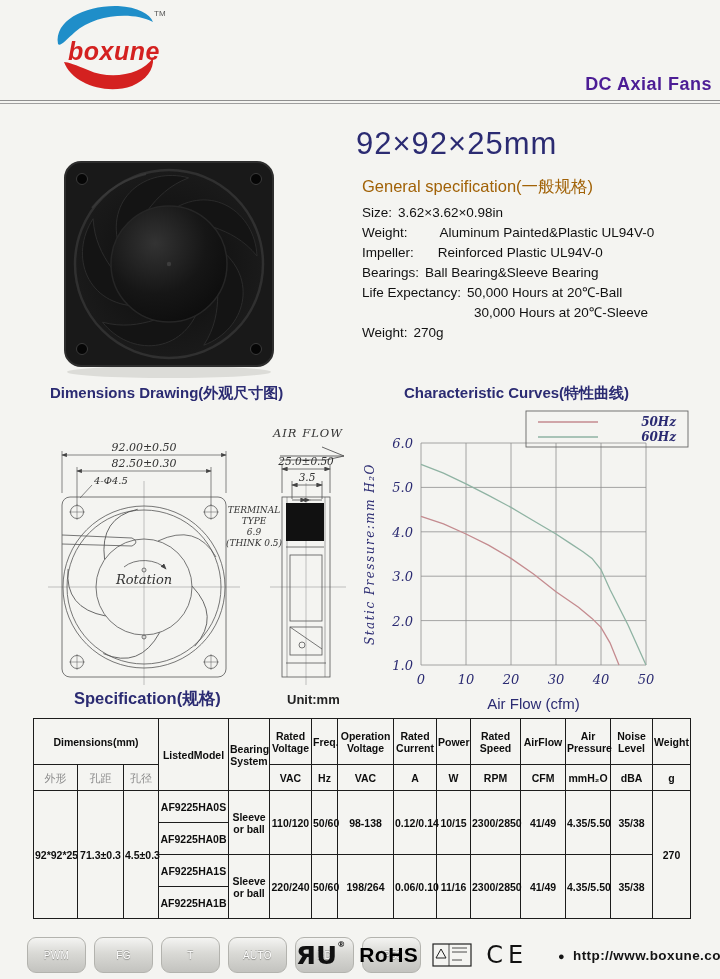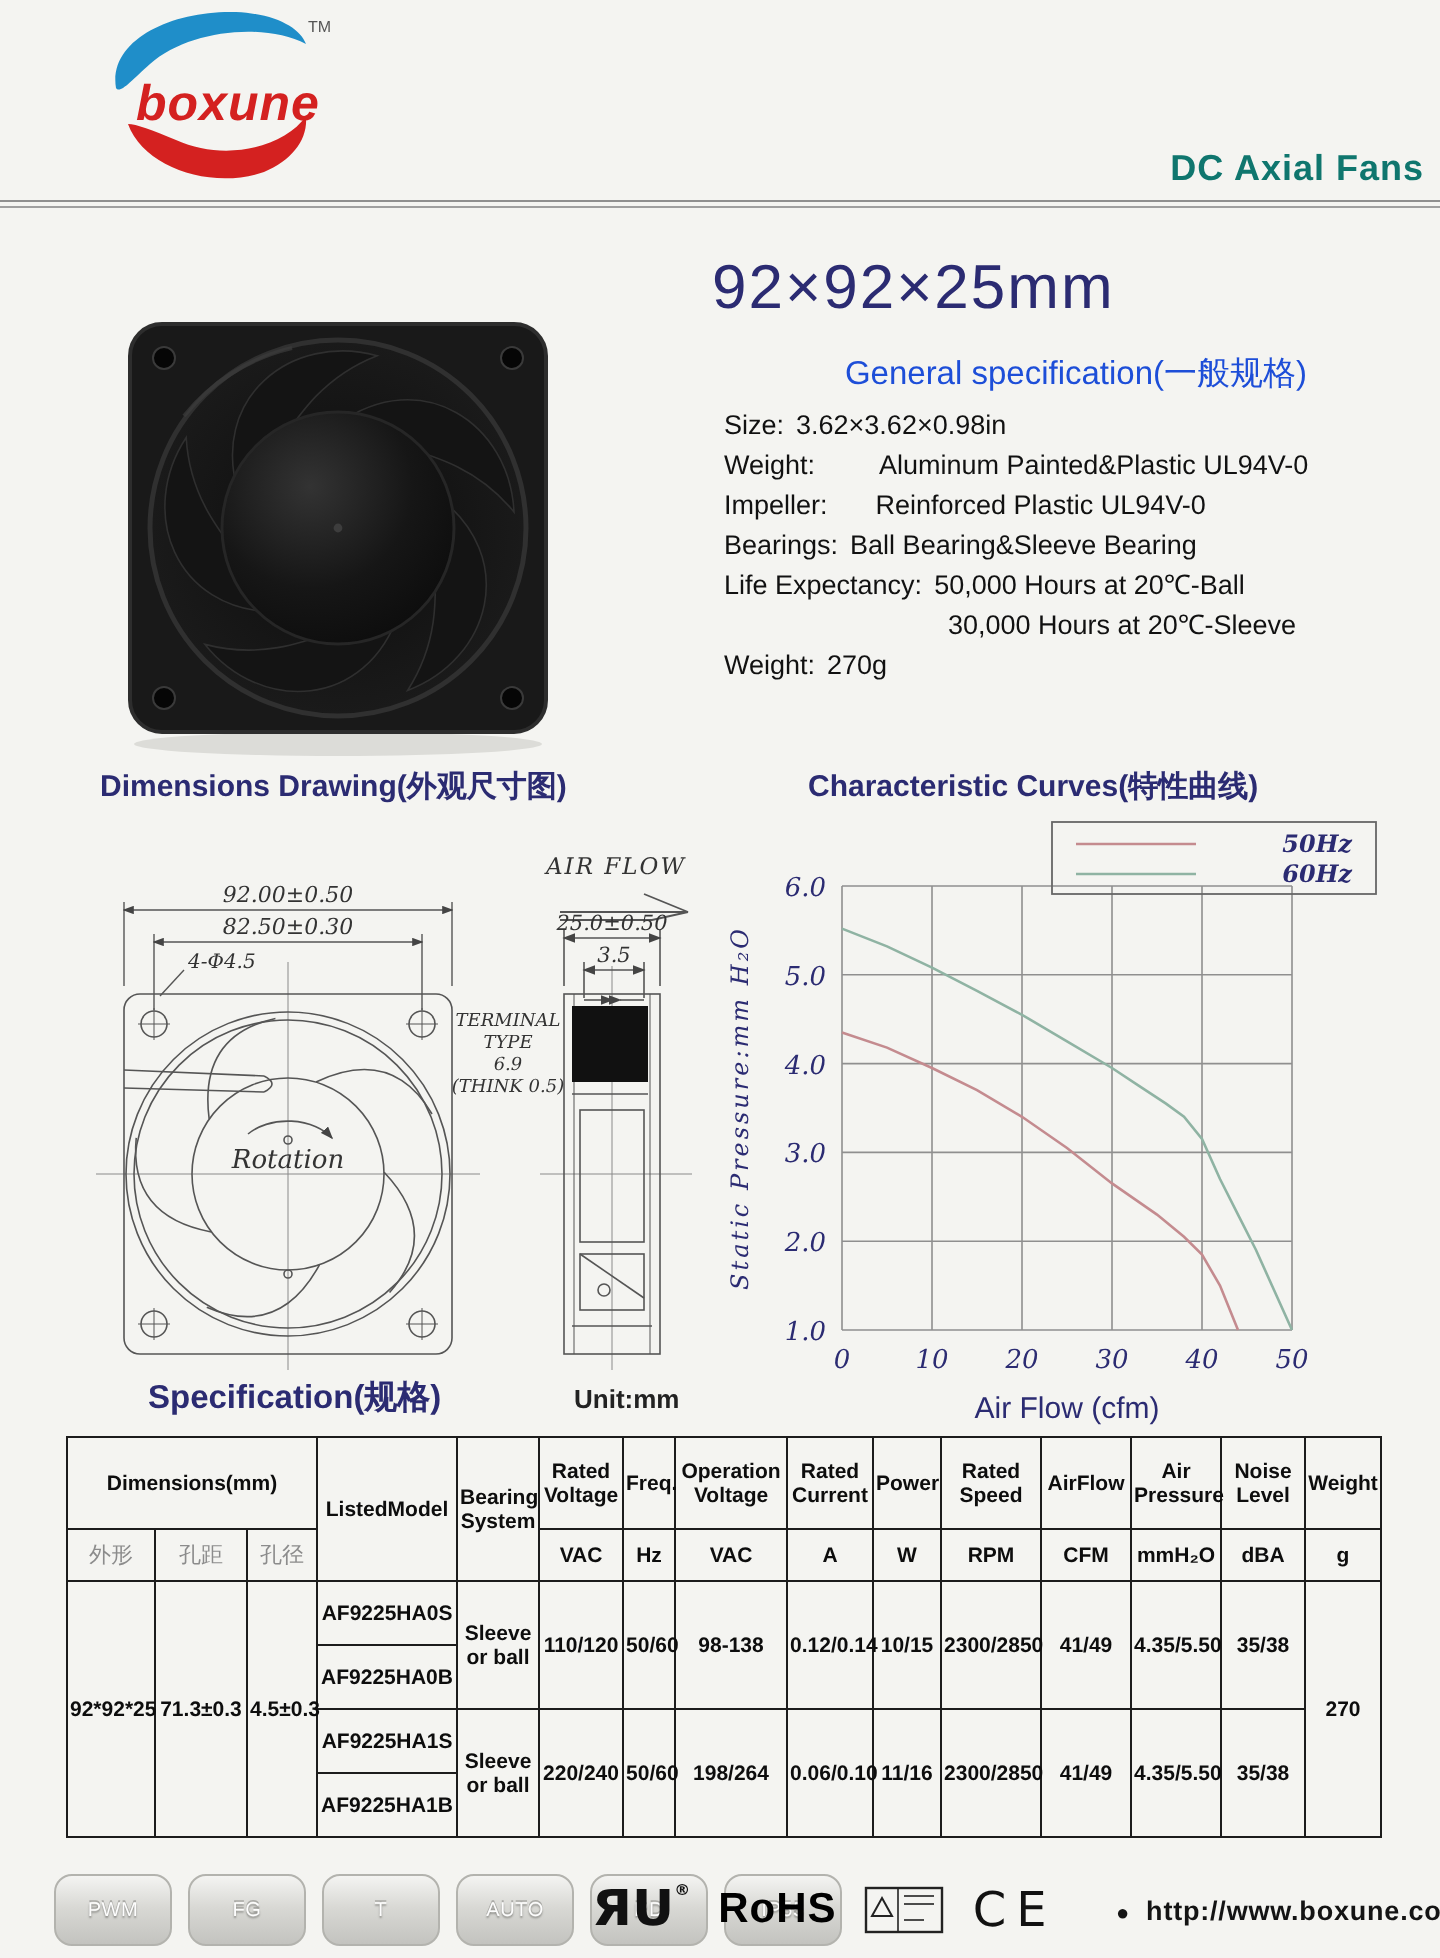--- a/index.html
+++ b/index.html
@@ -4,26 +4,26 @@
 <style>
   * { margin:0; padding:0; box-sizing:border-box; }
   html,body { background:#e8e8e6; }
   .page {
     position:relative; width:720px; height:979px; margin:0 auto;
     background:#f4f4f1; overflow:hidden;
     font-family:"Liberation Sans", sans-serif; color:#1a1a1a;
   }
   
   .logo { position:absolute; left:50px; top:2px; width:120px; height:96px; }
-  .header-title { position:absolute; right:8px; top:74px; font-size:18px; font-weight:600; color:#0f766e; letter-spacing:0.5px; }
+  .header-title { position:absolute; right:8px; top:74px; font-size:18px; font-weight:600; color:#4c1d95; letter-spacing:0.5px; }
   .header-rule { position:absolute; left:0; top:100px; width:720px; height:4px; border-top:1.5px solid #8f8f8f; border-bottom:1.5px solid #9f9f9f; }
   
   .product-title { position:absolute; left:356px; top:126px; font-size:31px; color:#2b2b72; letter-spacing:1px; }
   .genspec { position:absolute; left:362px; top:176px; width:352px; font-size:13.5px; color:#111; }
-  .genspec .gs-title { font-size:16.5px; margin-bottom:6px; color:#1d4ed8;text-align:center; }
+  .genspec .gs-title { font-size:16.5px; margin-bottom:6px; color:#a16207; }
   .genspec .gs-line { margin:2px 0; line-height:18px; }
   .genspec .gs-label { margin-right:6px; }
   .gs-indent { padding-left:112px; }
   
   .fan-photo { position:absolute; left:50px; top:156px; width:238px; height:226px; }
   
   .sec-title { position:absolute; font-size:15px; font-weight:600; color:#2b2b72; }
   .t-dim { left:50px; top:384px; }
   .t-curves { left:382px; top:384px;margin-left:22px; }
   .t-spec { left:74px; top:688px; font-size:16.5px; }

